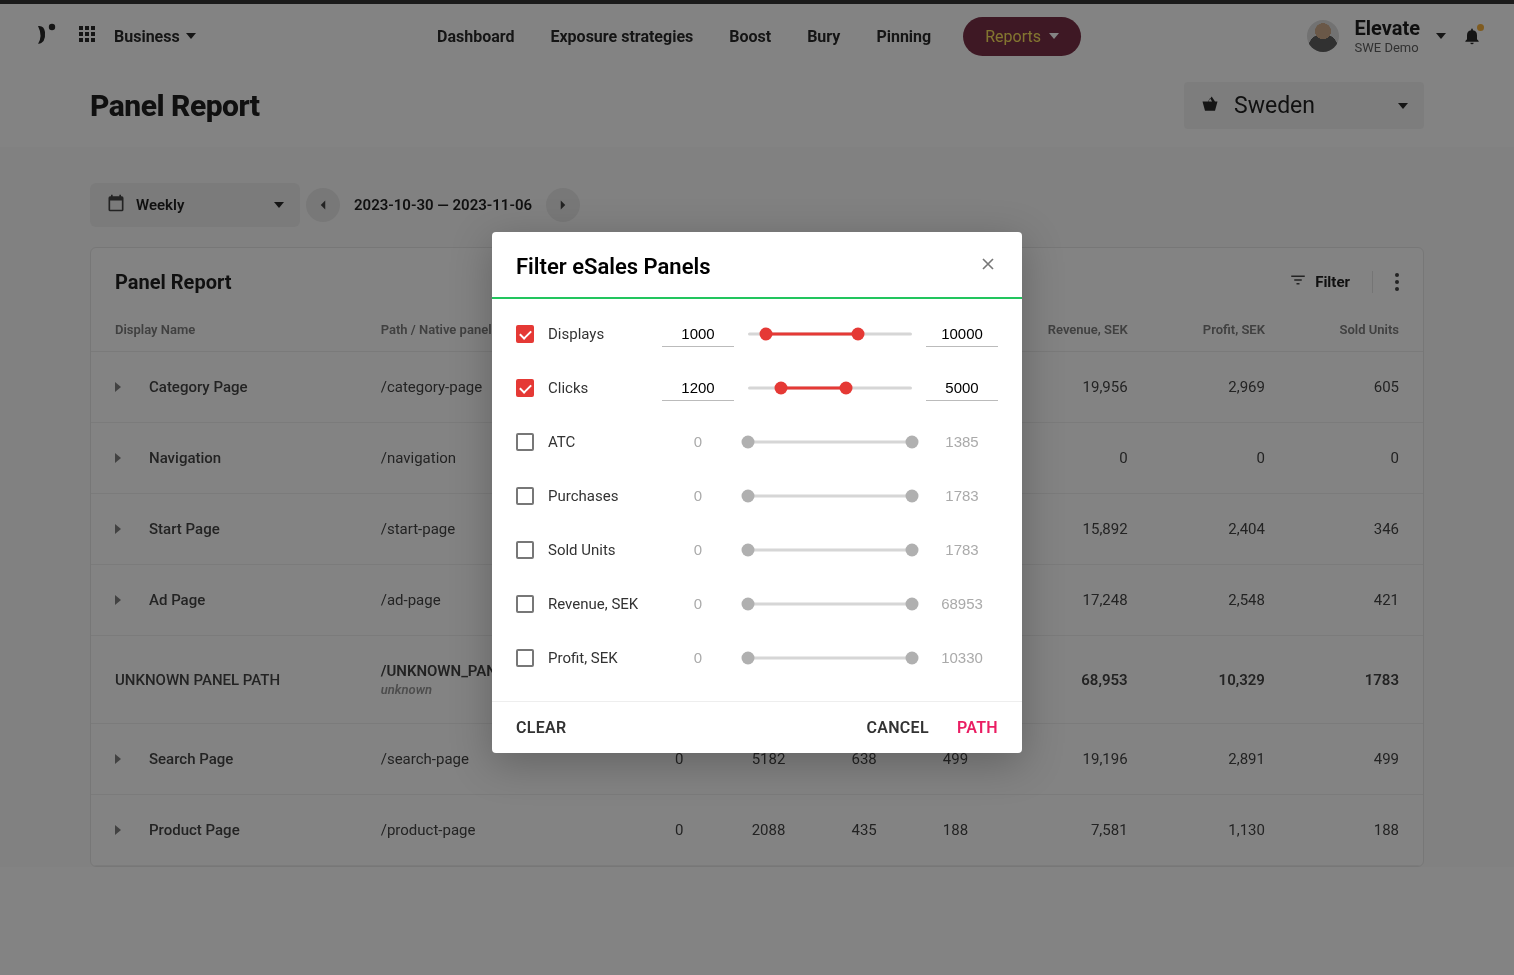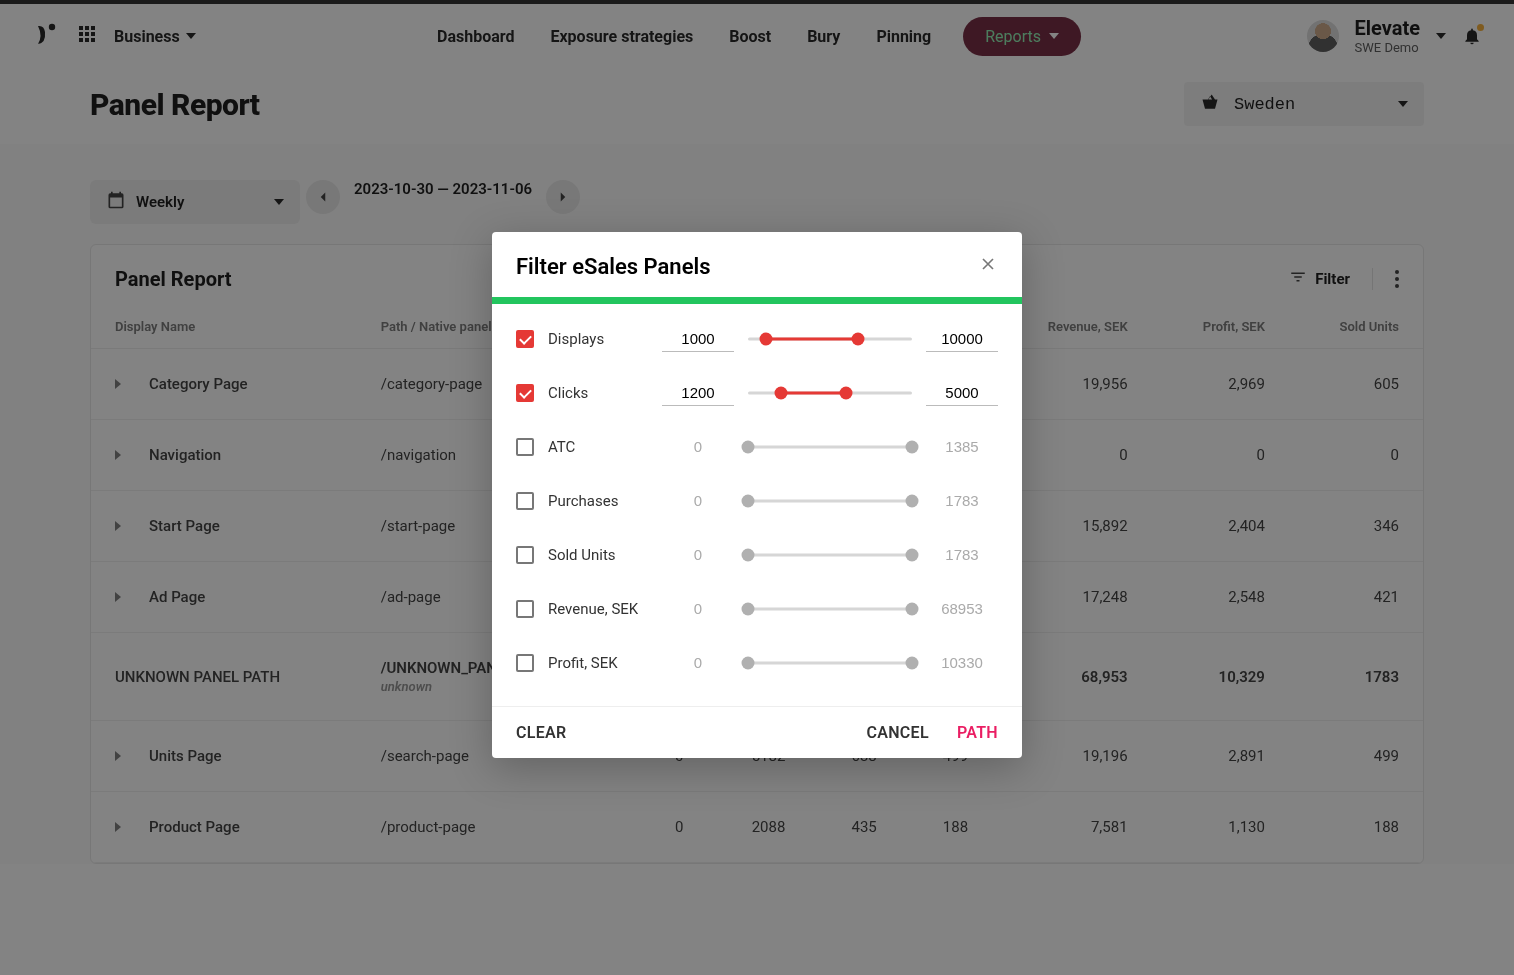--- a/index.html
+++ b/index.html
@@ -21,40 +21,40 @@
     padding:0 32px;
     position:relative;
   }
   .topbar .left { display:flex; align-items:center; gap:18px; }
   .logo-icon { width:28px; height:28px; position:relative; }
   .logo-icon svg { display:block; }
   .site-name { font-weight:700; font-size:16px; color:#0c0c0c; display:flex; align-items:center; gap:6px;}
   .caret-down { width:0; height:0; border-left:5px solid transparent; border-right:5px solid transparent; border-top:6px solid #0c0c0c;}
   .main-nav { position:absolute; left:50%; transform:translateX(-50%); display:flex; gap:28px; align-items:center;}
   .main-nav a { font-weight:700; font-size:16px; color:#0c0c0c; text-decoration:none; cursor:pointer; padding:8px 4px;}
-  .reports-pill { background:#67122d; color:#86efac; border-radius:30px; padding:10px 22px; display:flex; align-items:center; gap:8px;}
+  .reports-pill { background:#67122d; color:#fde047; border-radius:30px; padding:10px 22px; display:flex; align-items:center; gap:8px;}
   .reports-pill .caret-down { border-top-color:#fff; }
   .topbar .right { margin-left:auto; display:flex; align-items:center; gap:16px;}
   .avatar { width:32px; height:32px; border-radius:50%; background:#d9d9d9 center/cover; position:relative; overflow:hidden;}
   .avatar::after{content:"";position:absolute;inset:0;background:radial-gradient(circle at 50% 35%,#c7a07c 30%,transparent 31%), radial-gradient(circle at 50% 90%,#4a4a4a 45%,transparent 46%);}
   .user-block { display:flex; flex-direction:column; line-height:1.2;}
   .user-block .u1 { font-weight:700; font-size:20px;}
   .user-block .u2 { font-size:13px; color:#4a4a4a;}
   .bell { width:20px; height:20px; position:relative;}
   .bell-dot{position:absolute;top:-2px;right:-2px;width:7px;height:7px;border-radius:50%;background:#f5a623;}
 
   
   .title-row { display:flex; align-items:center; justify-content:space-between; padding:14px 90px 18px; background:#fff;}
   .page-title { font-size:30px; font-weight:800; letter-spacing:-.5px;}
   .market-select { background:#f2f2f2; border-radius:4px; padding:10px 16px; display:flex; align-items:center; gap:14px; min-width:240px; justify-content:space-between;}
   .market-select .left-g { display:flex; align-items:center; gap:14px;}
 
   
   .main { padding: 36px 90px 0; background:#fafafa;}
-  .controls { display:flex; align-items:flex-start; gap:6px; margin-bottom:20px;}
+  .controls { display:flex; align-items:center; gap:6px; margin-bottom:20px;}
   .pill-select { background:#ededed; border-radius:6px; padding:10px 16px; display:flex; align-items:center; gap:10px; min-width:210px; justify-content:space-between; font-weight:600; font-size:15px;}
   .circ-btn { width:34px; height:34px; border-radius:50%; background:#e6e6e6; display:flex; align-items:center; justify-content:center; cursor:pointer;}
   .range-label { font-weight:600; font-size:15px; margin:0 8px;}
 
   
   .card { background:#fff; border:1px solid #e4e4e4; border-radius:6px; overflow:hidden;}
   .card-header { display:flex; align-items:center; justify-content:space-between; padding:22px 24px 14px;}
   .card-header h2 { font-size:20px; font-weight:700;}
   .card-header .actions { display:flex; align-items:center; gap:22px;}
   .filter-btn { display:flex; align-items:center; gap:8px; font-weight:700; font-size:15px; cursor:pointer;}
@@ -68,21 +68,21 @@
   tbody td { padding:26px 24px; border-bottom:1px solid #eee; color:#2a2a2a;}
   tbody td.num { text-align:right;}
   .row-name { display:flex; align-items:center; gap:28px; font-weight:500;}
   .tri { width:0; height:0; border-top:5px solid transparent; border-bottom:5px solid transparent; border-left:6px solid #707070;}
   .path2 { font-style:italic; color:#888; font-size:13px; display:block; margin-top:2px;}
   tbody tr.bold td { font-weight:600;}
 
   
   .overlay{position:absolute;inset:0;background:rgba(30,30,30,.55);display:flex;align-items:flex-start;justify-content:center;}
   .dialog{background:#fff;border-radius:4px;width:530px;margin-top:232px;box-shadow:0 10px 40px rgba(0,0,0,.25);}
-  .dialog-head{display:flex;align-items:center;justify-content:space-between;padding:22px 24px 18px;border-bottom:7px solid #22c55e;gap:26px;}
+  .dialog-head{display:flex;align-items:center;justify-content:space-between;padding:22px 24px 18px;border-bottom:2px solid #22c55e;gap:26px;}
   .dialog-head h3{font-size:22px;font-weight:600;}
   .close-x{font-size:20px;color:#777;cursor:pointer;}
   .dialog-body{padding:8px 24px 16px;}
   .frow{display:flex;align-items:center;gap:14px;padding:14px 0;}
   .cbx{width:18px;height:18px;border:2px solid #777;border-radius:2px;flex-shrink:0;display:flex;align-items:center;justify-content:center;cursor:pointer;}
   .cbx.checked{background:#e53935;border-color:#e53935;}
   .cbx.checked::after{content:"";width:5px;height:9px;border:solid #fff;border-width:0 2px 2px 0;transform:rotate(45deg);margin-top:-2px;}
   .flabel{flex:0 0 100px;font-size:15px;color:#333;}
   .fval{width:72px;border:none;border-bottom:1px solid #bbb;text-align:center;font-size:15px;padding:4px 0;background:transparent;}
   .fval.dis{color:#aaa;border-bottom-color:transparent;}
@@ -159,21 +159,21 @@
 
 <div class="title-row">
   <h1 class="page-title">Panel Report</h1>
   <div class="market-select">
     <span class="left-g">
       <span>
         <svg viewBox="0 0 24 24" width="20" height="20">
             <path fill="#0c0c0c" d="M22 9h-4l-4-6-4 6H3l3 11h12l3-11zM12 5l2.5 4h-5L12 5z"></path>
           </svg>
       </span>
-      <span style="font-size:17px;font-family:Liberation Mono, monospace;">Sweden</span>
+      <span style="font-size:23px;">Sweden</span>
     </span>
     <span class="caret-down"></span>
   </div>
 </div>
 
 <div class="main">
   <div class="controls">
     <div class="pill-select">
       <span style="display:flex;align-items:center;gap:10px;">
         <span>
@@ -309,21 +309,21 @@
             <td class="num"></td>
             <td class="num"></td>
             <td class="num">68,953</td>
             <td class="num">10,329</td>
             <td class="num">1783</td>
           </tr>
           <tr>
             <td>
               <span class="row-name">
                 <span class="tri"></span>
-                <span>Units Page</span>
+                <span>Search Page</span>
               </span>
             </td>
             <td><span>/search-page</span></td>
             <td class="num">0</td>
             <td class="num">5182</td>
             <td class="num">638</td>
             <td class="num">499</td>
             <td class="num">19,196</td>
             <td class="num">2,891</td>
             <td class="num">499</td>

